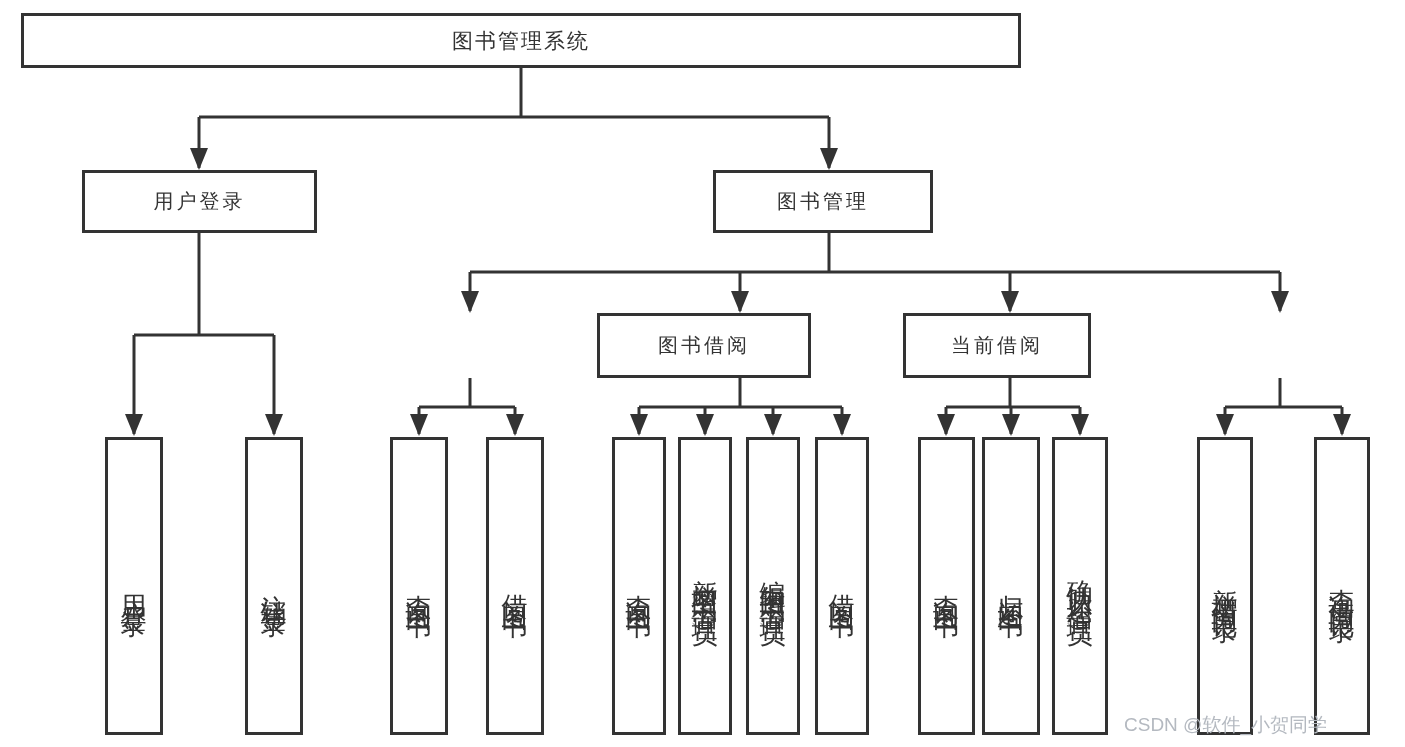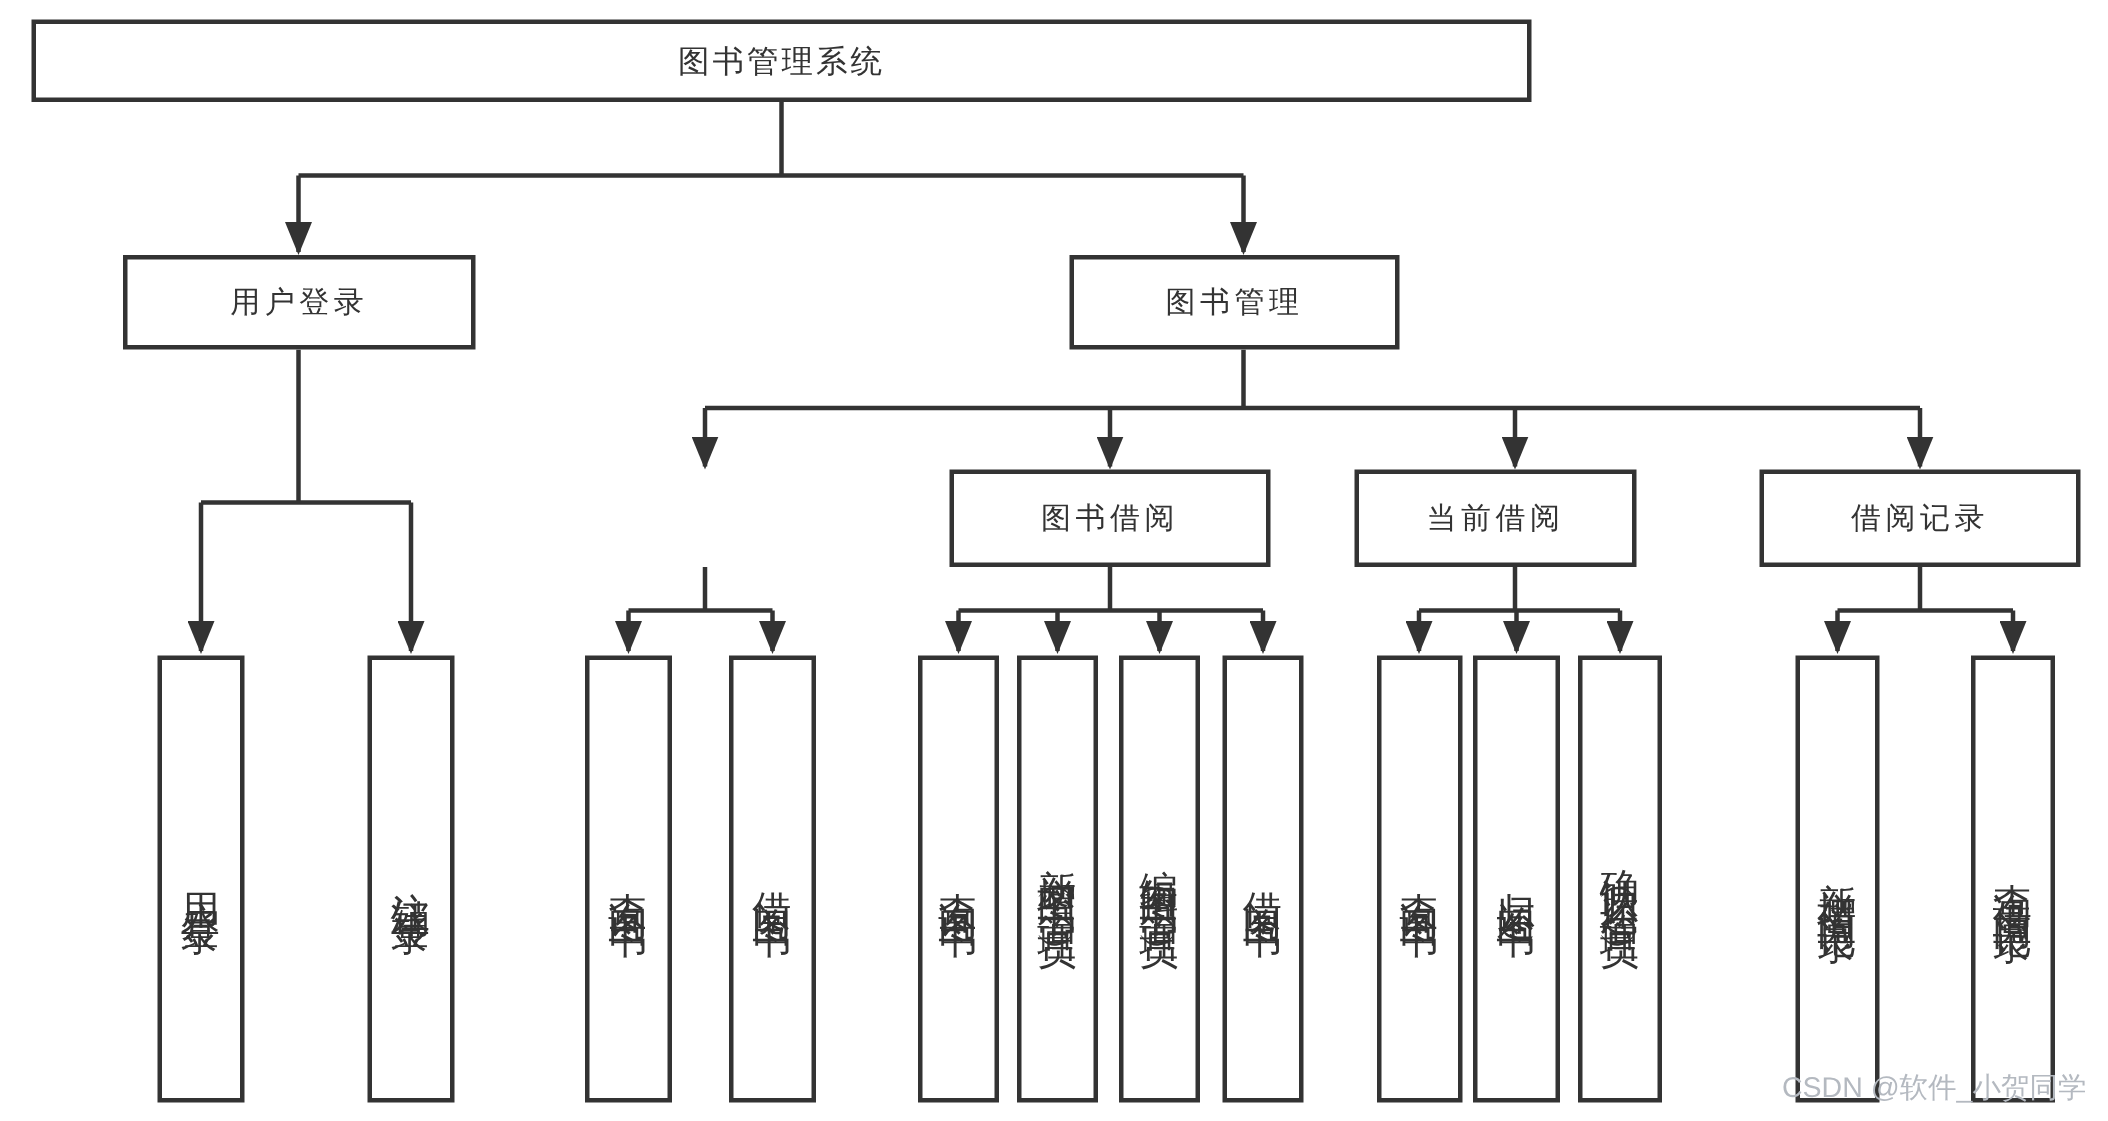--- a/index.html
+++ b/index.html
@@ -63,21 +63,21 @@
   .node.leaf .vtext {
     writing-mode: vertical-rl;
     text-orientation: mixed;
     font-size: 26px;
     letter-spacing: 6px;
     line-height: 1;
     white-space: nowrap;
   }
   .watermark {
     position: absolute;
-    left: 1188px; top: 712px;
+    left: 1124px; top: 712px;
     width: 215px;
     font-size: 19px;
     color: var(--watermark);
     white-space: nowrap;
     z-index: 5;
   }
 </style>
 </head>
 <body>
 
@@ -129,23 +129,22 @@
     <path d="M1225,407 H1342"></path>
     <path d="M1225,407 V434" marker-end="url(#arrow)"></path>
     <path d="M1342,407 V434" marker-end="url(#arrow)"></path>
   </svg>
 
   <div class="node root">图书管理系统</div>
 
   <div class="node l1 user">用户登录</div>
   <div class="node l1 book">图书管理</div>
 
-  <div class="node l2" style="left:633px;width:214px;">图书借阅</div>
+  <div class="node l2" style="left:597px;width:214px;">图书借阅</div>
   <div class="node l2" style="left:903px;width:188px;">当前借阅</div>
-  <div class="node l2" style="left:1173px;width:214px;">借阅记录</div>
 
   <div class="node leaf" style="left:105px;width:58px;">
     <span class="vtext">用户登录</span>
   </div>
   <div class="node leaf" style="left:245px;width:58px;">
     <span class="vtext">注销登录</span>
   </div>
 
   <div class="node leaf" style="left:390px;width:58px;">
     <span class="vtext">查询图书</span>

